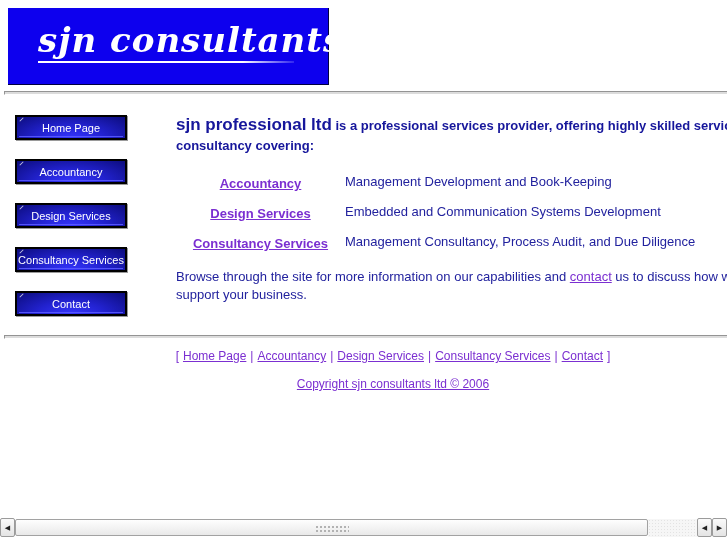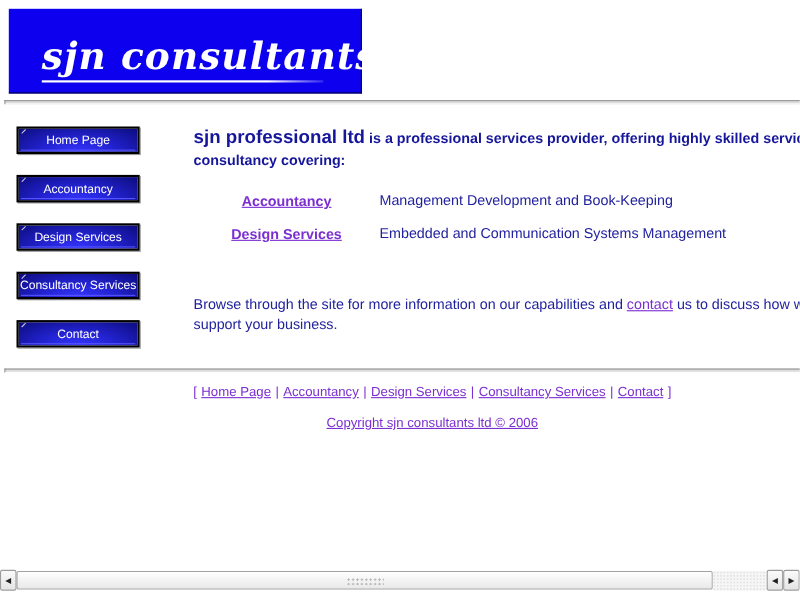--- a/index.html
+++ b/index.html
@@ -8,21 +8,21 @@
     font-family:"Liberation Sans", sans-serif;
   }
   .page{position:absolute;top:0;left:0;width:786px;height:545px;}
 
   
   .banner{
     position:absolute;left:8px;top:8px;width:320px;height:76px;
     background:#0d00ee;border-right:1px solid #000040;border-bottom:1px solid #000040;
   }
   .banner-title{
-    margin:24px 0 0 30px;color:#ffffff;
+    margin:12px 0 0 30px;color:#ffffff;
     font-family:"DejaVu Serif", serif;font-style:italic;font-weight:bold;
     font-size:34px;letter-spacing:1px;white-space:nowrap;
   }
   .banner-underline{
     margin:1px 0 0 30px;width:256px;height:2px;
     background:linear-gradient(to right,#ffffff 80%,rgba(255,255,255,0.15));
   }
 
   
   .rule{
@@ -137,21 +137,24 @@
 
   <div class="content">
     <div class="intro-l1"><span class="brand">sjn professional ltd</span><span> is a professional services provider, offering highly skilled services</span></div>
     <div class="intro-l2">consultancy covering:</div>
   </div>
 
   <div class="svc-row svc-row-1">
     <span class="svc-link-col"><a class="plink">Accountancy</a></span><span class="svc-desc">Management Development and Book-Keeping</span>
   </div>
   <div class="svc-row svc-row-2">
-    <span class="svc-link-col"><a class="plink">Design Services</a></span><span class="svc-desc">Embedded and Communication Systems Management</span>
+    <span class="svc-link-col"><a class="plink">Design Services</a></span><span class="svc-desc">Embedded and Communication Systems Development</span>
+  </div>
+  <div class="svc-row svc-row-3">
+    <span class="svc-link-col"><a class="plink">Consultancy Services</a></span><span class="svc-desc">Management Consultancy, Process Audit, and Due Diligence</span>
   </div>
 
   <div class="browse">
     <div class="l1"><span>Browse through the site for more information on our capabilities and </span><a class="plink">contact</a><span> us to discuss how we</span></div>
     <div class="l2">support your business.</div>
   </div>
 
   <div class="rule rule-bottom"></div>
 
   <div class="footer-nav">

